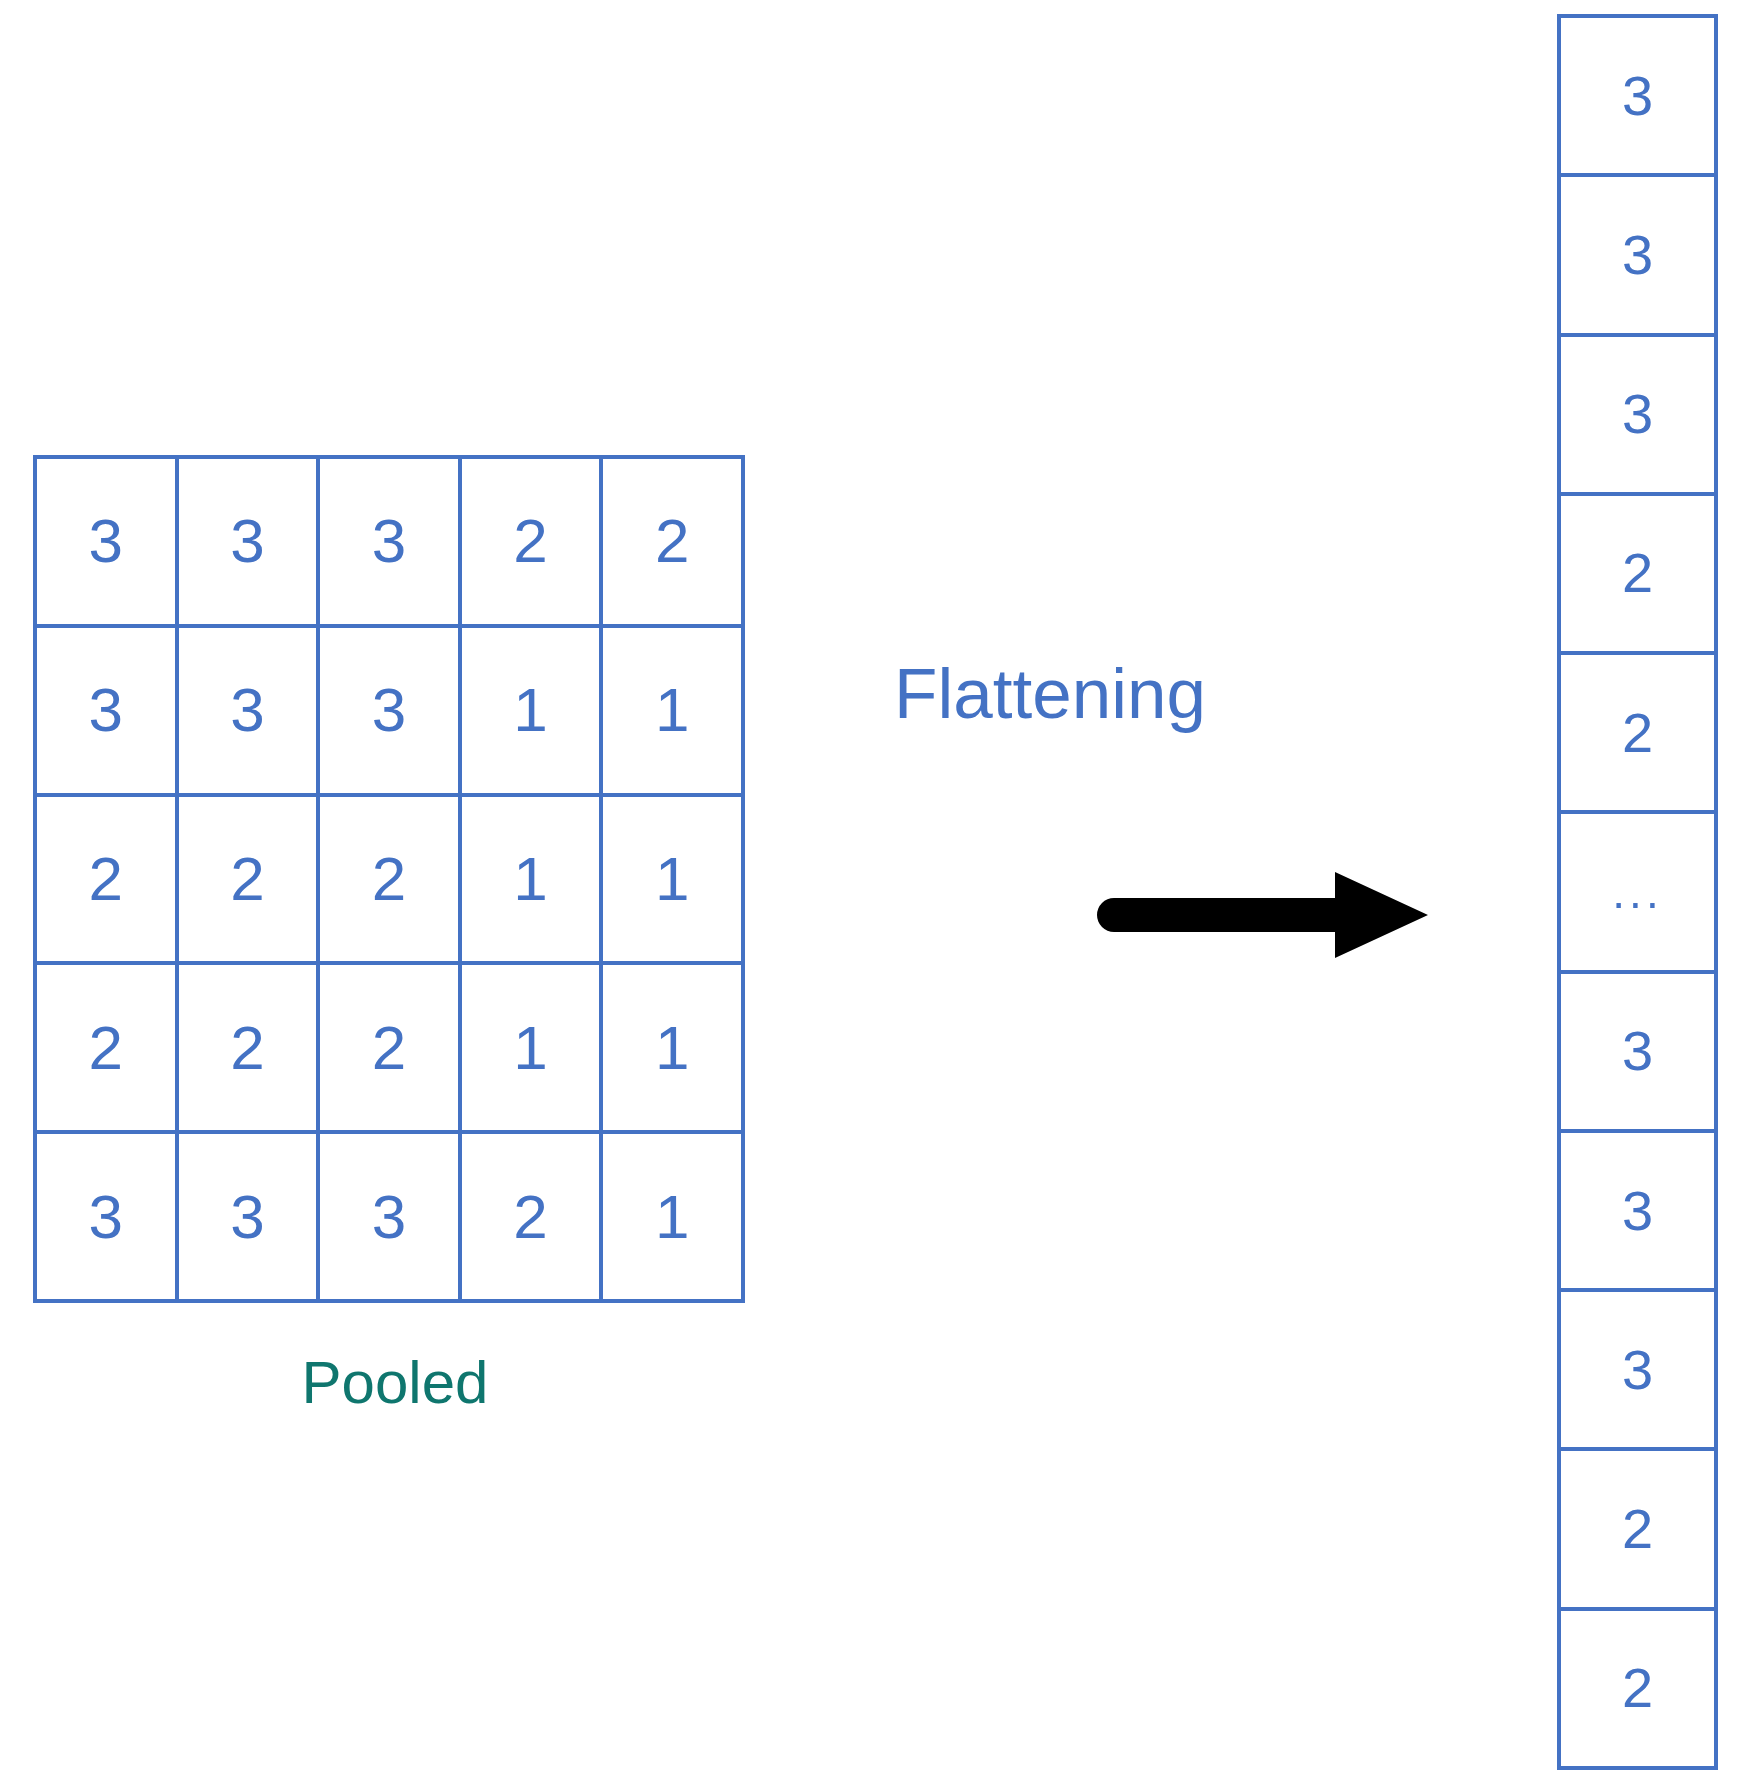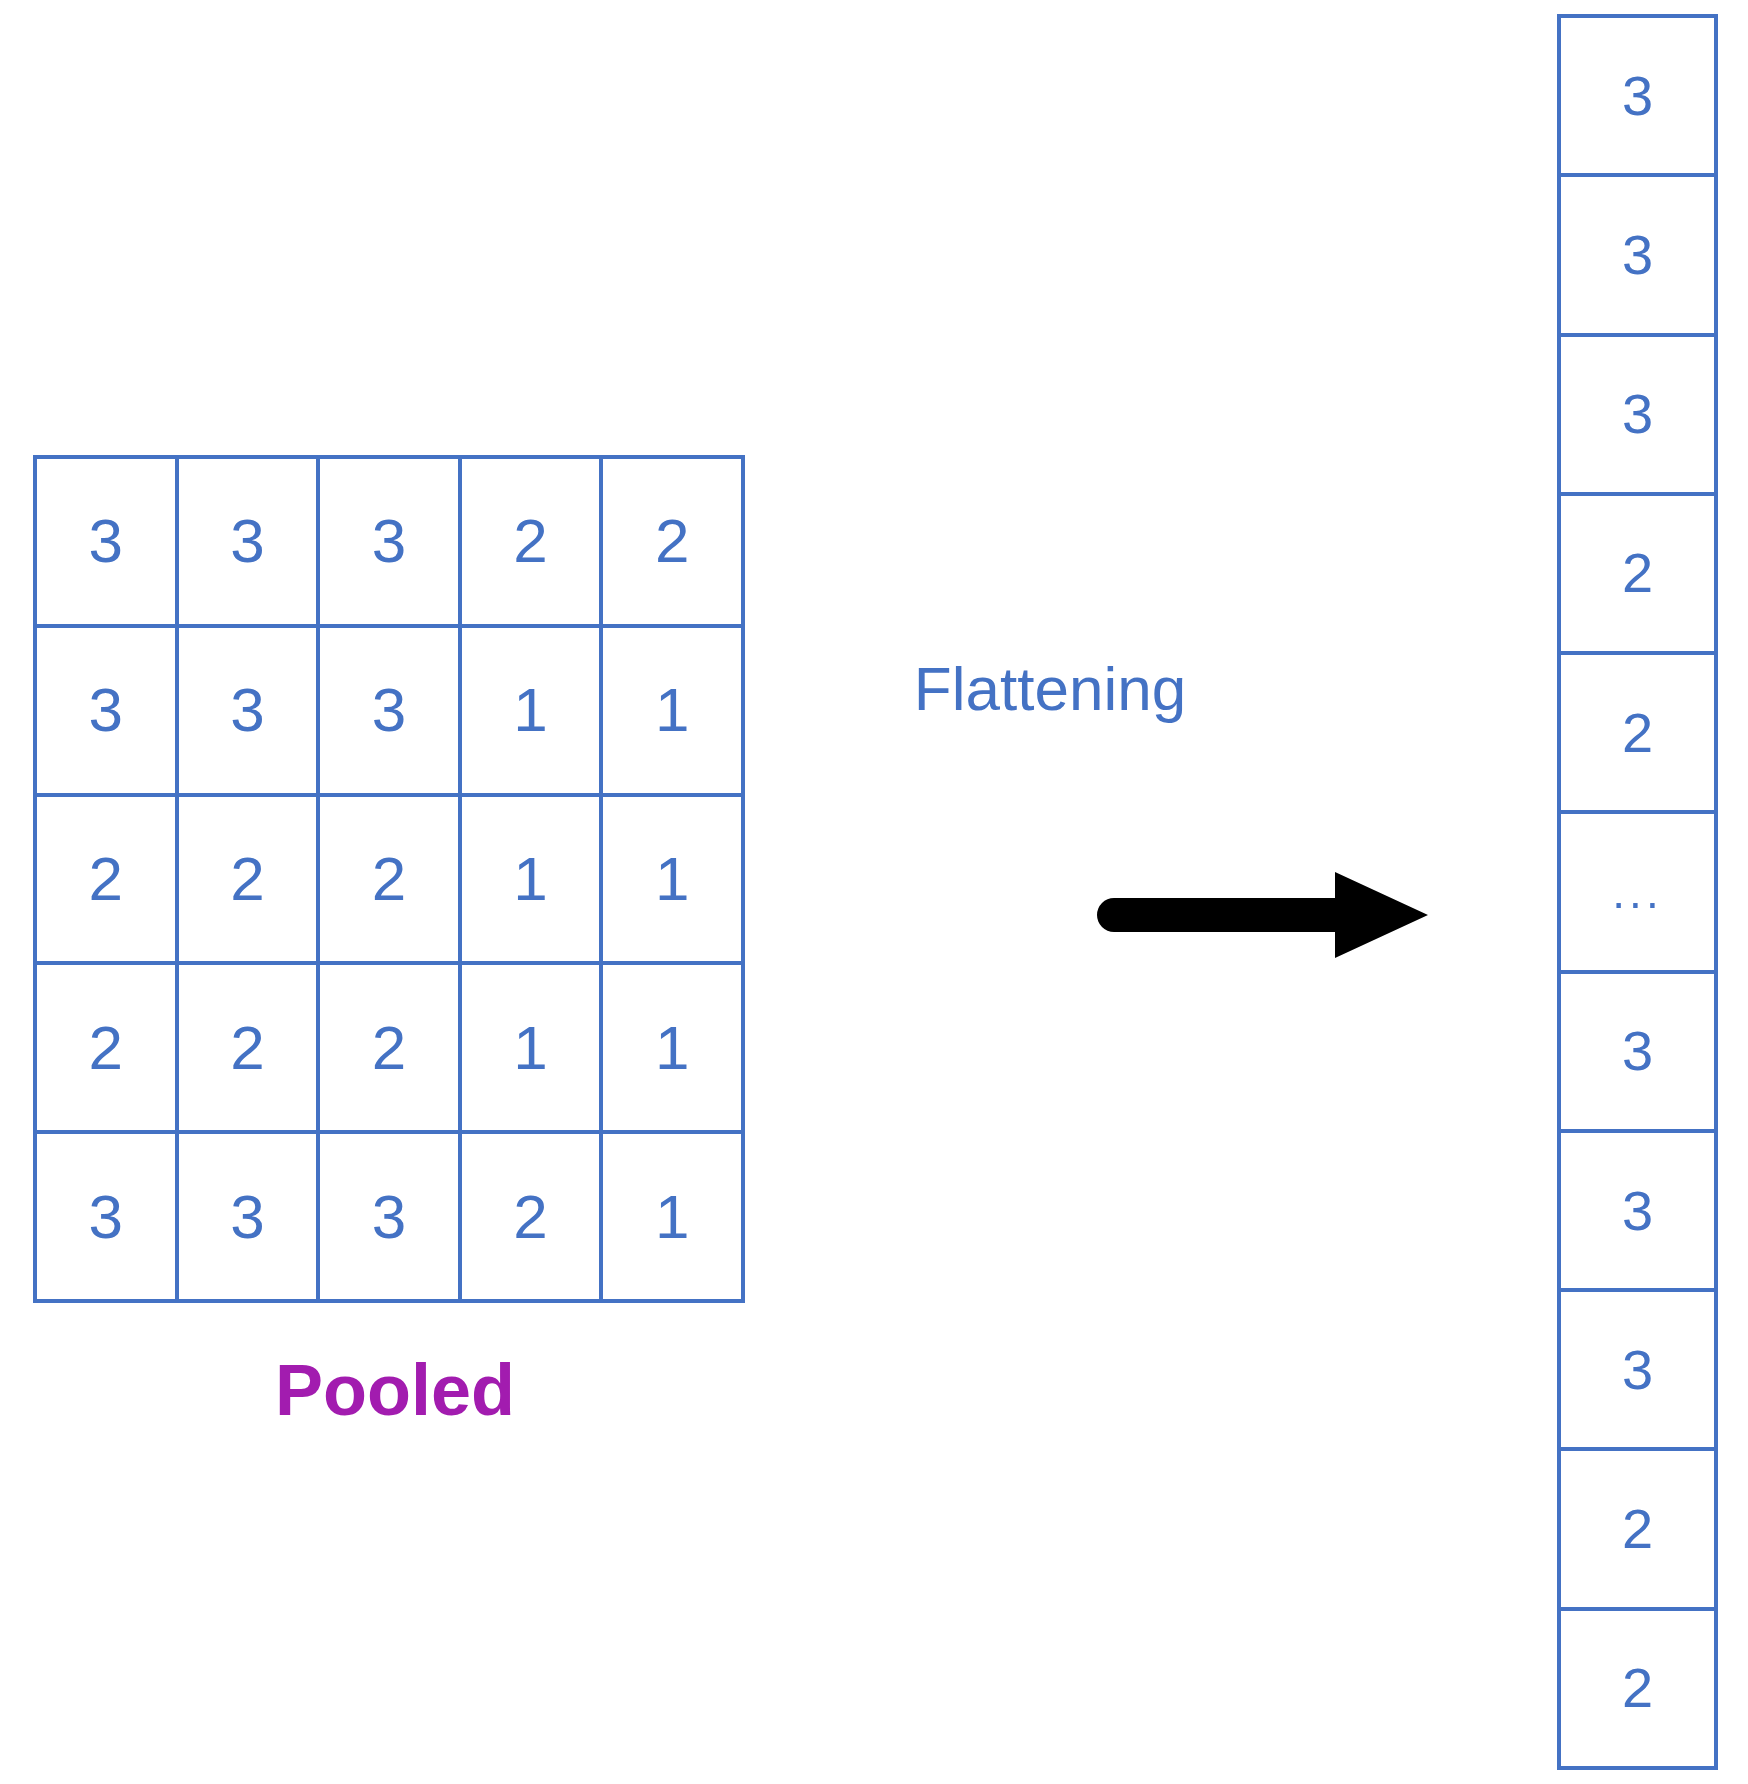--- a/index.html
+++ b/index.html
@@ -53,39 +53,39 @@
     background: #ffffff;
   }
 
   
   .pooled-caption {
     position: absolute;
     left: 0px;
     top: 1345px;
     width: 790px;
     text-align: center;
-    color: #a21caf;
-    font-size: 72px;
+    color: #0f766e;
+    font-size: 60px;
     line-height: 1.25;
-    font-weight: 700;
+    font-weight: 400;
   }
   .pooled-caption .cap-line {
     display: block;
     white-space: nowrap;
   }
 
   
   .flatten-label {
     position: absolute;
     left: 790px;
     top: 655px;
     width: 520px;
     text-align: center;
     color: #4472C4;
-    font-size: 62px;
+    font-size: 71px;
     line-height: 1.1;
     font-weight: 400;
     white-space: nowrap;
   }
 
   
   .flatten-arrow {
     position: absolute;
     left: 1080px;
     top: 860px;

